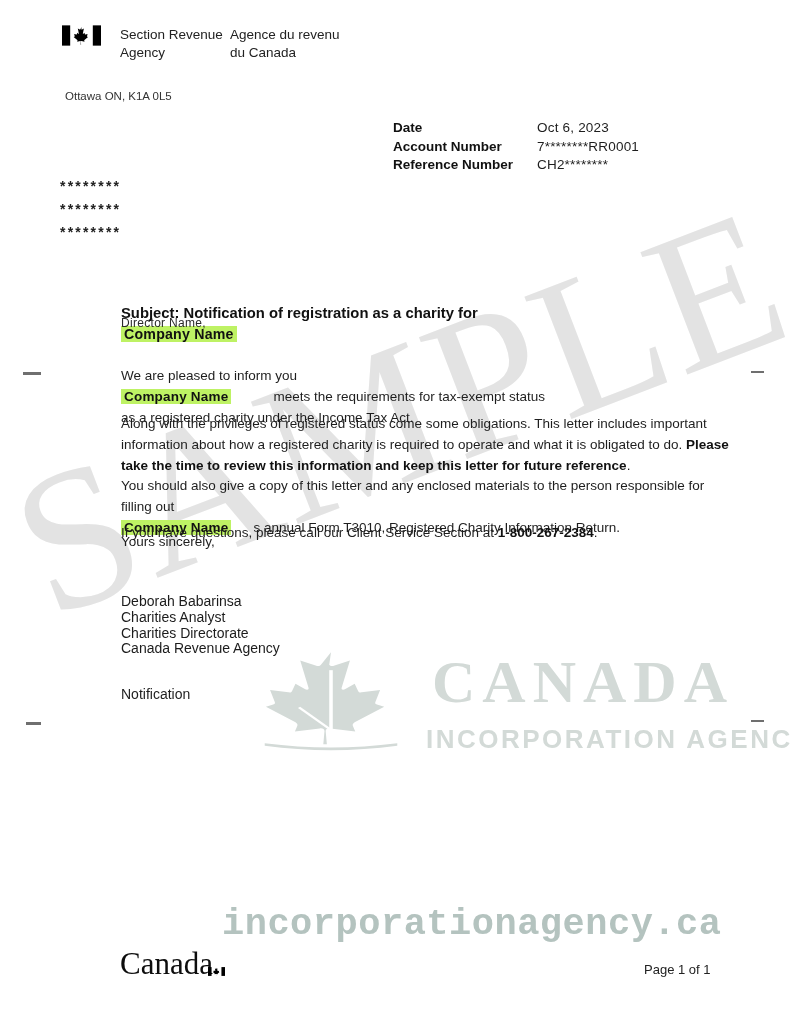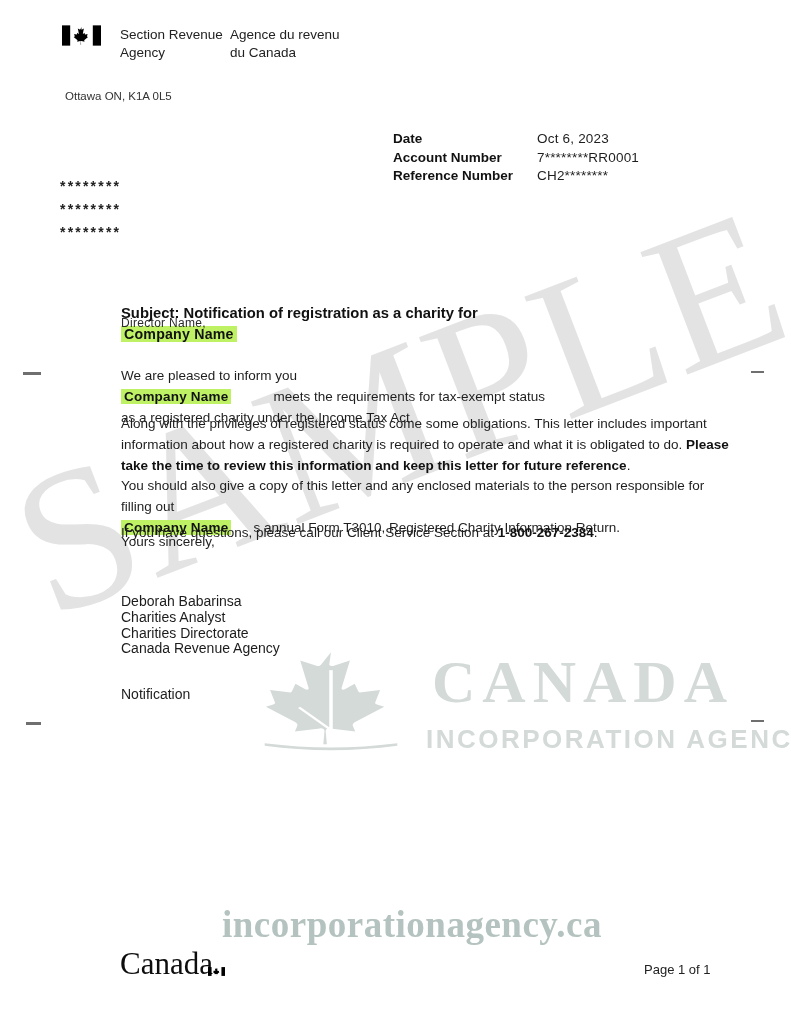--- a/index.html
+++ b/index.html
@@ -22,31 +22,31 @@
     letter-spacing:7px;color:var(--wm-brand,#d3dad7);white-space:nowrap;
   }
   .wm-brand-sub{
     left:426px;top:724px;
     font-family:"Liberation Sans",sans-serif;font-weight:700;font-size:26px;
     letter-spacing:2.5px;color:var(--wm-brand,#d3dad7);white-space:nowrap;
   }
   .wm-leaf{left:260px;top:650px;}
   .wm-site{
     left:222px;top:903px;
-    font-family:Liberation Serif, serif;font-weight:700;font-size:37px;
+    font-family:Liberation Mono, monospace;font-weight:700;font-size:37px;
     letter-spacing:0.5px;color:var(--wm-site,#b4c3bf);white-space:nowrap;
   }
   
   .abs{position:absolute;z-index:2;}
   .flag-logo{left:62px;top:25px;}
   .dept{font-size:13.5px;line-height:17.5px;color:#222;}
   .dept-en{left:120px;top:26px;}
   .dept-fr{left:230px;top:26px;}
   .origin{left:65px;top:90px;font-size:11.5px;color:#333;}
-  .meta{left:393px;top:119px;font-size:13.5px;margin-top:11px;}
+  .meta{left:393px;top:119px;font-size:13.5px;}
   .meta-row{line-height:18.6px;white-space:nowrap;}
   .meta-label{display:inline-block;width:144px;font-weight:700;color:#111;}
   .meta-value{letter-spacing:0.2px;}
   .recipient{left:60px;top:175px;font-size:14px;font-weight:700;letter-spacing:2.2px;line-height:23px;color:#222;}
   .body-block{left:121px;width:660px;font-size:13.5px;line-height:21px;white-space:pre-line;}
   .subject{top:282px;font-weight:700;font-size:14.8px;color:#111;}
   .salutation{top:313px;font-size:12px;color:#2a2a2a;letter-spacing:0.3px;}
   .p1{top:344px;}
   .p2{top:392px;}
   .p3{top:454px;}

